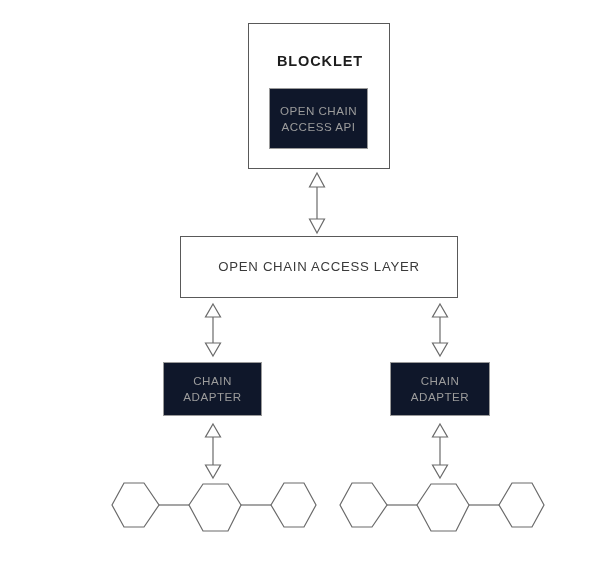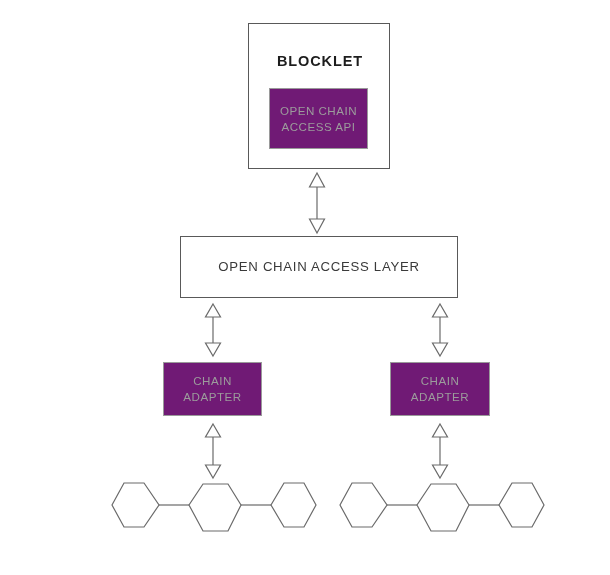--- a/index.html
+++ b/index.html
@@ -28,21 +28,21 @@
     align-items: center;
     justify-content: center;
     text-align: center;
   }
   .box-outer {
     border: 1.3px solid #595959;
     background: #ffffff;
   }
   .box-inner {
     border: 1.3px solid #9a9a9a;
-    background: #701a75;
+    background: #0f172a;
   }
   .label-strong {
     font-size: 14.5px;
     font-weight: bold;
     letter-spacing: 0.9px;
     color: #1d1d1d;
     line-height: 1.25;
   }
   .label-muted {
     font-size: 11.6px;

